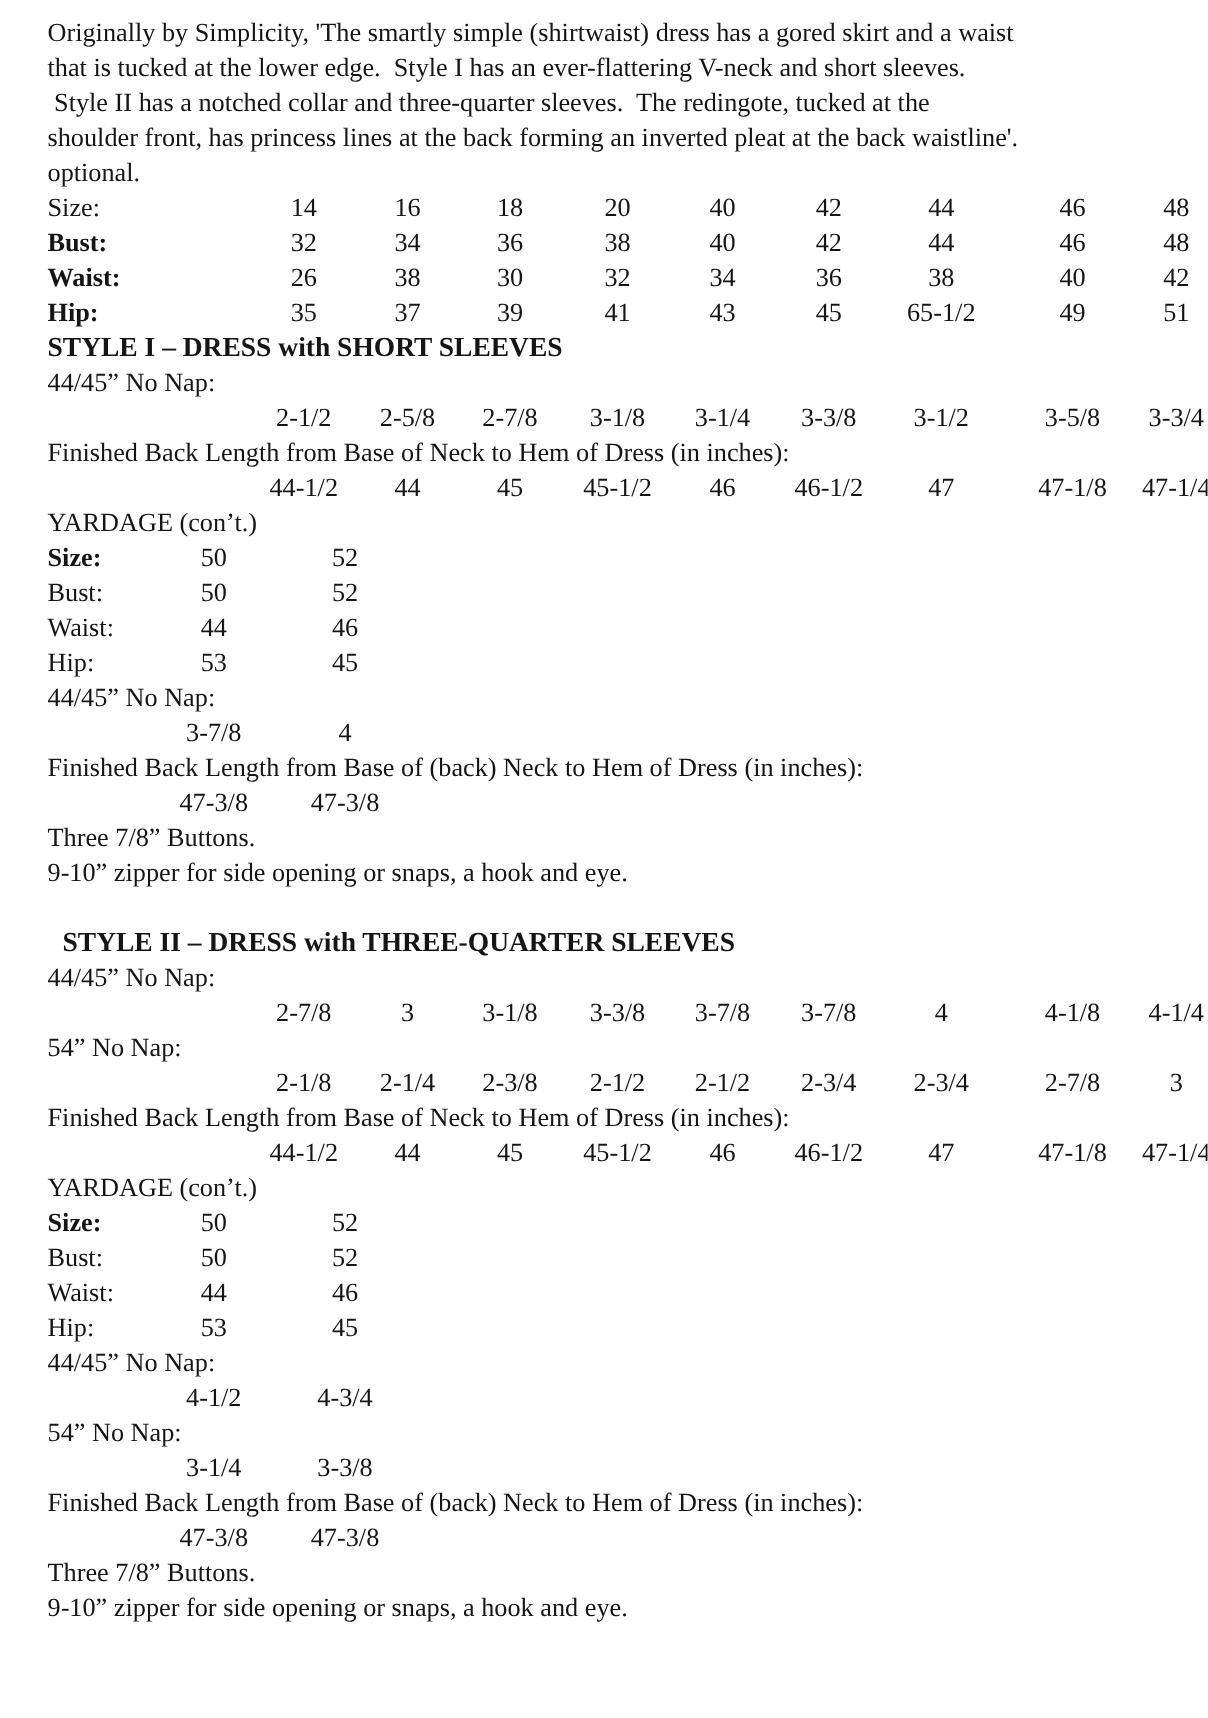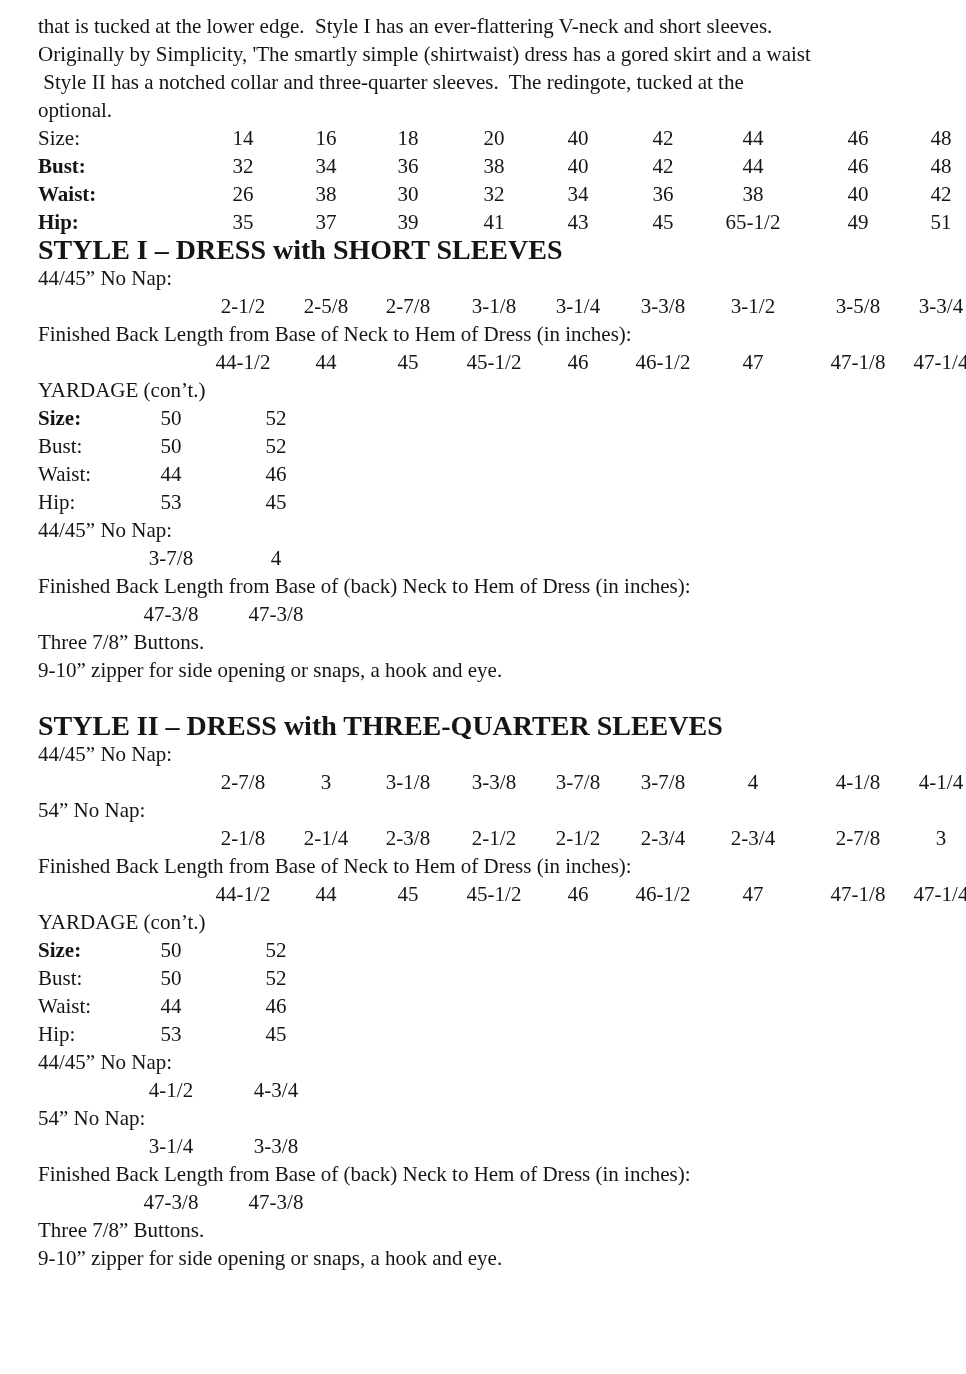--- a/index.html
+++ b/index.html
@@ -4,42 +4,43 @@
 <style>
   html, body { margin: 0; padding: 0; background: #ffffff; }
   body {
     width: 966px;
     color: #151515;
     font-family: "Liberation Serif", "DejaVu Serif", serif;
     font-size: 21px;
   }
   .page { padding: 12px 30px 18px 38px; }
   .line { line-height: 28px; white-space: pre-wrap; }
-  .heading-bold { font-weight: bold; font-size: 28px; }
-  .section-gap { margin-top: 28px; }
+  .heading-bold { font-weight: bold; font-size: 22px; }
+  .section-gap { margin-top: 28px; margin-left: 12px; }
   .row { position: relative; height: 28px; line-height: 28px; }
   .lbl { position: absolute; left: 0; top: 0; white-space: pre; }
   .bold { font-weight: bold; }
   .c { position: absolute; top: 0; width: 96px; text-align: center; white-space: pre; }
   
   .c0 { left: 157px; } .c1 { left: 240px; } .c2 { left: 322px; }
   .c3 { left: 408px; text-align: center; } .c4 { left: 492px; } .c5 { left: 577px; }
   .c6 { left: 667px; } .c7 { left: 772px; } .c8 { left: 855px; }
   
   .d0 { left: 85px; }  .d1 { left: 190px; }
 </style>
 </head>
 <body>
 
 <div class="page">
 
   <div>
+    <div class="line">Originally by Simplicity, 'The smartly simple (shirtwaist) dress has a gored skirt and a waist</div>
     <div class="line">that is tucked at the lower edge.  Style I has an ever-flattering V-neck and short sleeves.</div>
-    <div class="line">Originally by Simplicity, 'The smartly simple (shirtwaist) dress has a gored skirt and a waist</div>
     <div class="line"> Style II has a notched collar and three-quarter sleeves.  The redingote, tucked at the</div>
+    <div class="line">shoulder front, has princess lines at the back forming an inverted pleat at the back waistline'.</div>
     <div class="line">optional.</div>
   </div>
 
 
   <div>
     <div class="row">
       <span class="lbl">Size:</span>
       <span class="c c0">14</span>
       <span class="c c1">16</span>
       <span class="c c2">18</span>

